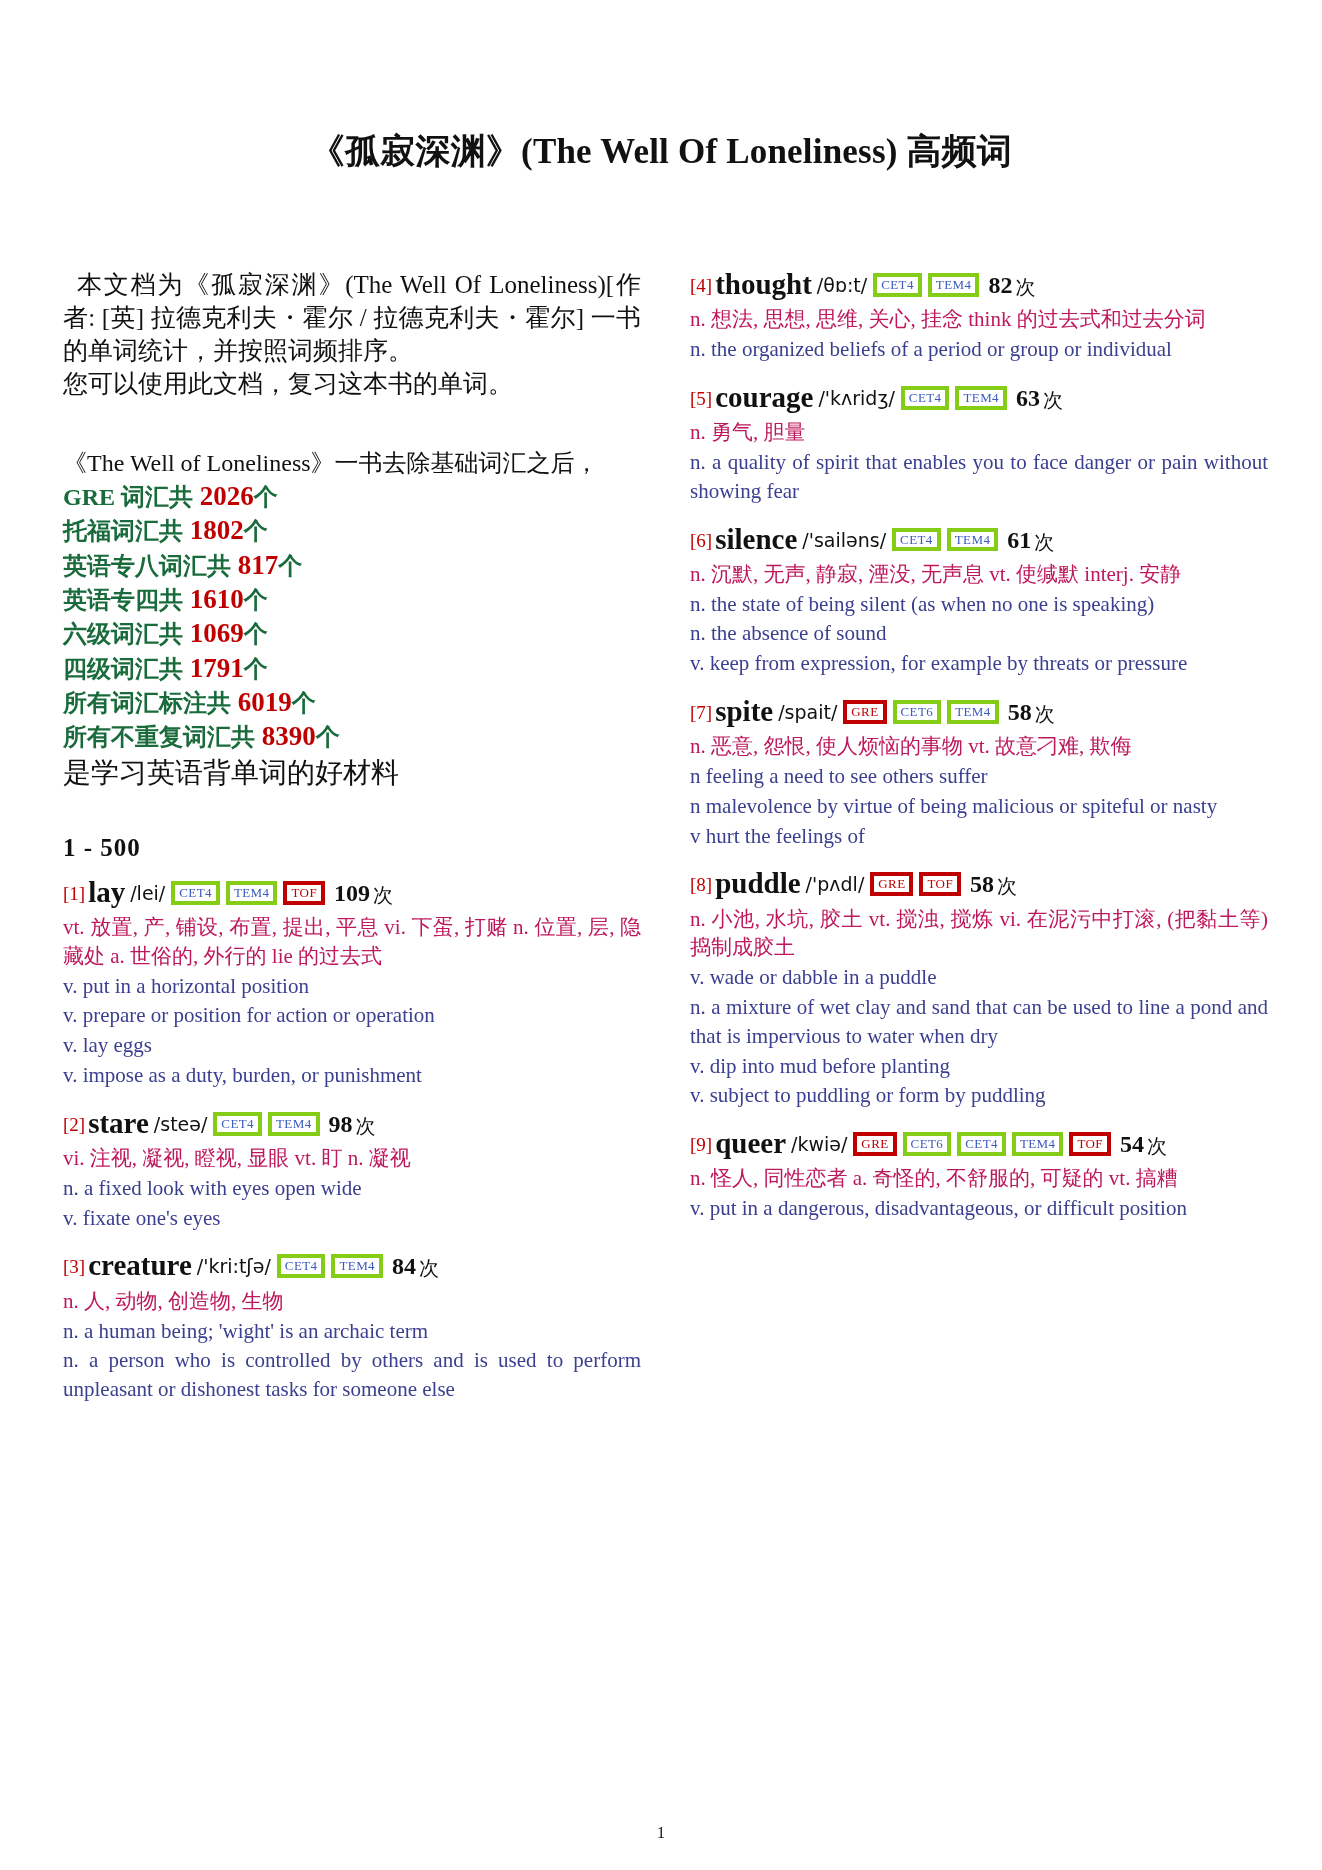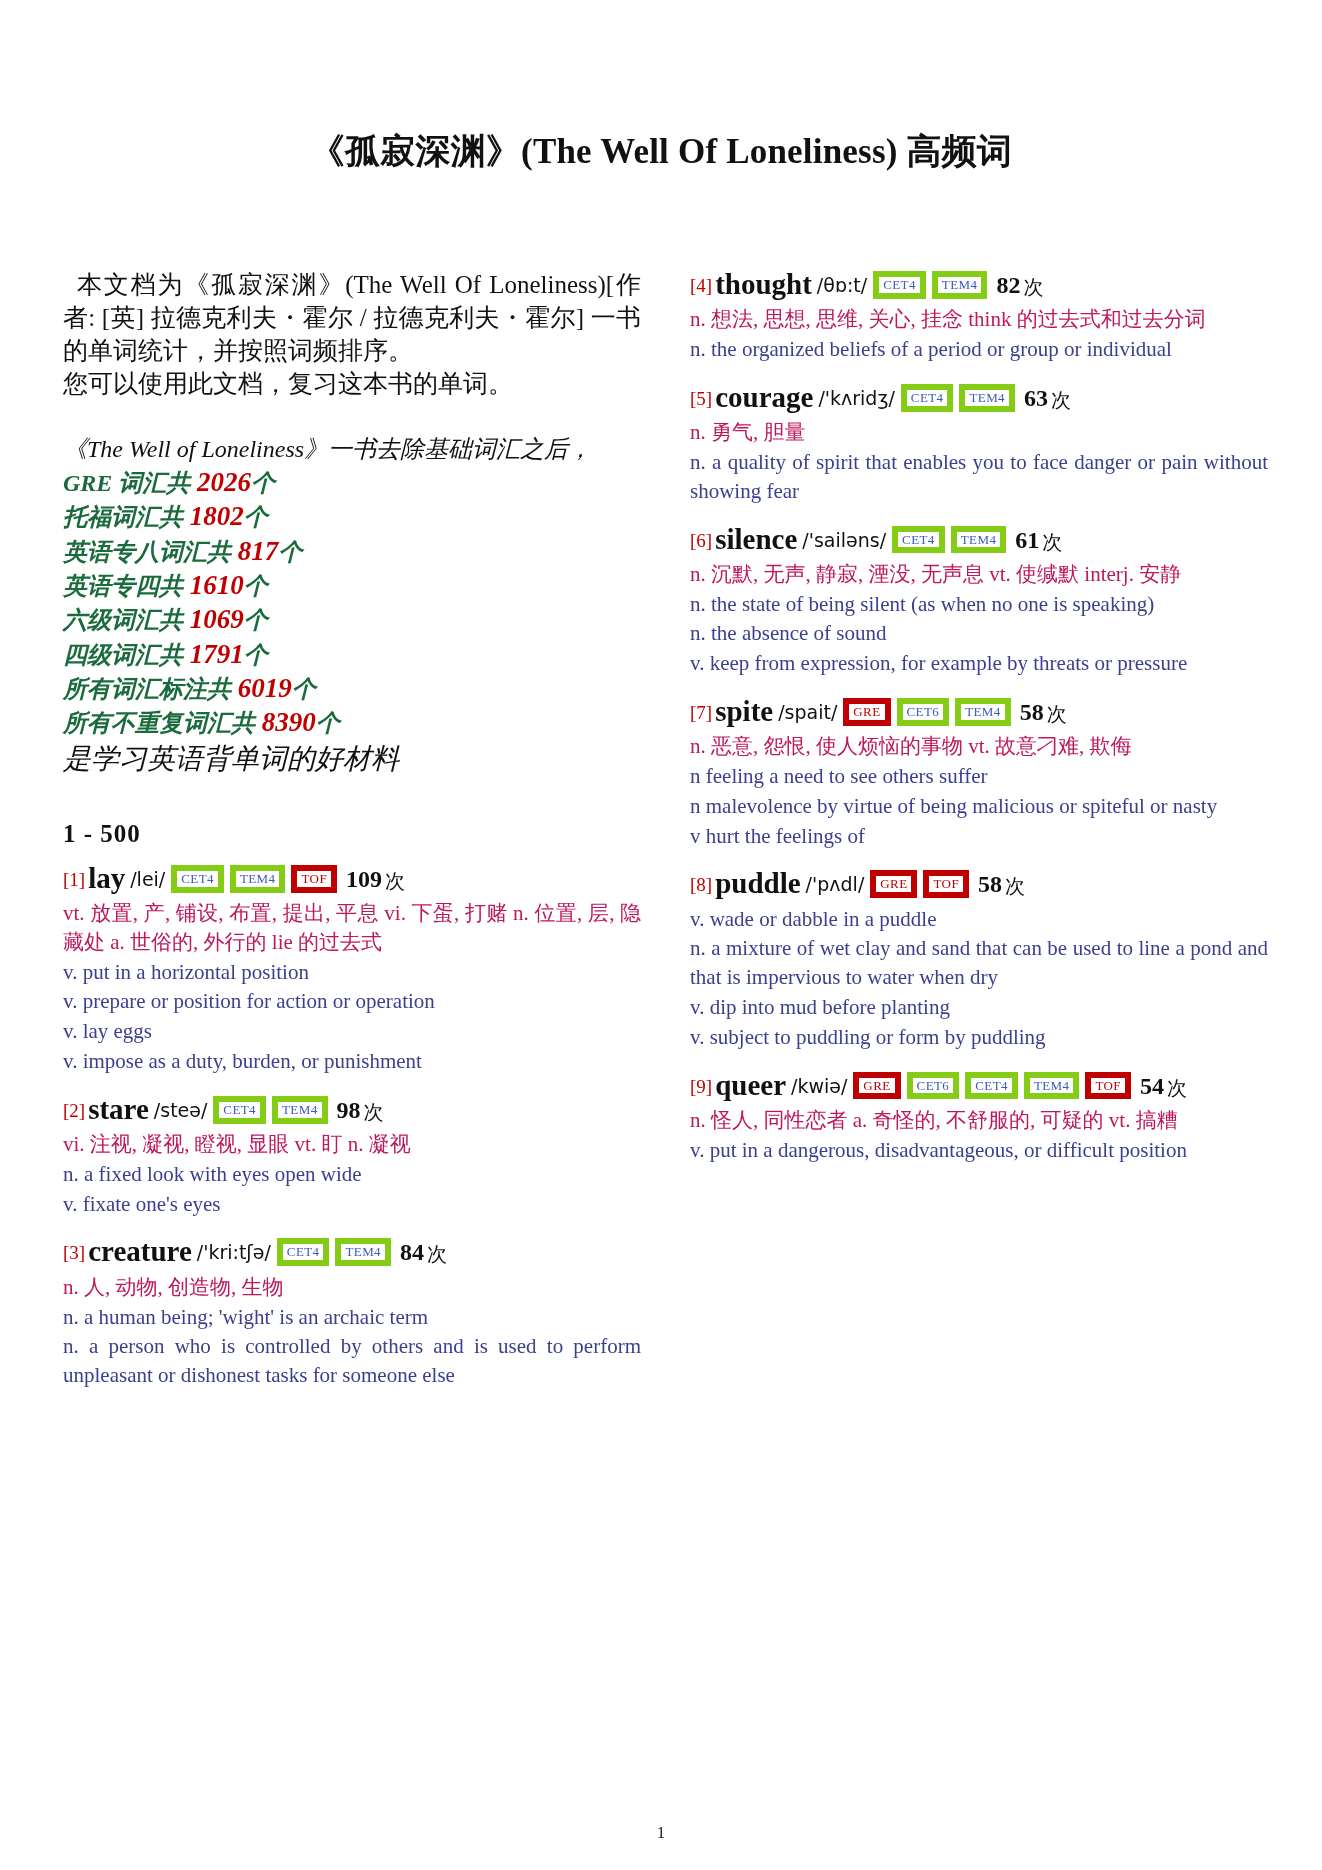--- a/index.html
+++ b/index.html
@@ -50,24 +50,23 @@
   .intro {
     font-size: 25px;
     line-height: 1.32;
     text-align: justify;
     color: #111;
   }
   .intro p { margin: 0; }
   .intro .lead { text-indent: 14px; }
 
   .stats {
-    margin-top: 34px;
+    margin-top: 48px;
     font-size: 24px;
     line-height: 1.3;
-    font-style: italic;
   }
   .stats .line1 {
     font-size: 24px;
     line-height: 1.3;
     color: #111;
   }
   .stat-row {
     font-weight: bold;
     font-size: 24px;
     line-height: 1.27;
@@ -117,21 +116,21 @@
     font-family: "DejaVu Sans", sans-serif;
     font-size: 19px;
     color: #111;
     margin-left: 5px;
     vertical-align: 2px;
   }
   .tag {
     display: inline-block;
     font-size: 13px;
     font-family: "Liberation Serif", serif;
-    border: 6px solid #84cc16;
+    border: 4px solid #84cc16;
     color: #3b5bbf;
     padding: 1px 4px 0 4px;
     margin-left: 6px;
     vertical-align: 5px;
     letter-spacing: 0.4px;
     line-height: 1.15;
   }
   .tag.red { border-color: #c00000; color: #c00000; }
   .count {
     font-weight: bold;
@@ -247,20 +246,21 @@
           </div>
           <div class="entry">
             <div class="entry-head"><span class="idx">[7]</span><span class="word">spite</span><span class="phon">/spait/</span><span class="tag red">GRE</span><span class="tag">CET6</span><span class="tag">TEM4</span><span class="count">58</span><span class="count-unit">次</span></div>
             <div class="def-cn">n. 恶意, 怨恨, 使人烦恼的事物 vt. 故意刁难, 欺侮</div>
             <div class="def-en">n feeling a need to see others suffer</div>
             <div class="def-en">n malevolence by virtue of being malicious or spiteful or nasty</div>
             <div class="def-en">v hurt the feelings of</div>
           </div>
           <div class="entry">
             <div class="entry-head"><span class="idx">[8]</span><span class="word">puddle</span><span class="phon">/'pʌdl/</span><span class="tag red">GRE</span><span class="tag red">TOF</span><span class="count">58</span><span class="count-unit">次</span></div>
+            <div class="def-cn">n. 小池, 水坑, 胶土 vt. 搅浊, 搅炼 vi. 在泥污中打滚, (把黏土等) 捣制成胶土</div>
             <div class="def-en">v. wade or dabble in a puddle</div>
             <div class="def-en">n. a mixture of wet clay and sand that can be used to line a pond and that is impervious to water when dry</div>
             <div class="def-en">v. dip into mud before planting</div>
             <div class="def-en">v. subject to puddling or form by puddling</div>
           </div>
           <div class="entry">
             <div class="entry-head"><span class="idx">[9]</span><span class="word">queer</span><span class="phon">/kwiə/</span><span class="tag red">GRE</span><span class="tag">CET6</span><span class="tag">CET4</span><span class="tag">TEM4</span><span class="tag red">TOF</span><span class="count">54</span><span class="count-unit">次</span></div>
             <div class="def-cn">n. 怪人, 同性恋者 a. 奇怪的, 不舒服的, 可疑的 vt. 搞糟</div>
             <div class="def-en">v. put in a dangerous, disadvantageous, or difficult position</div>
           </div>

